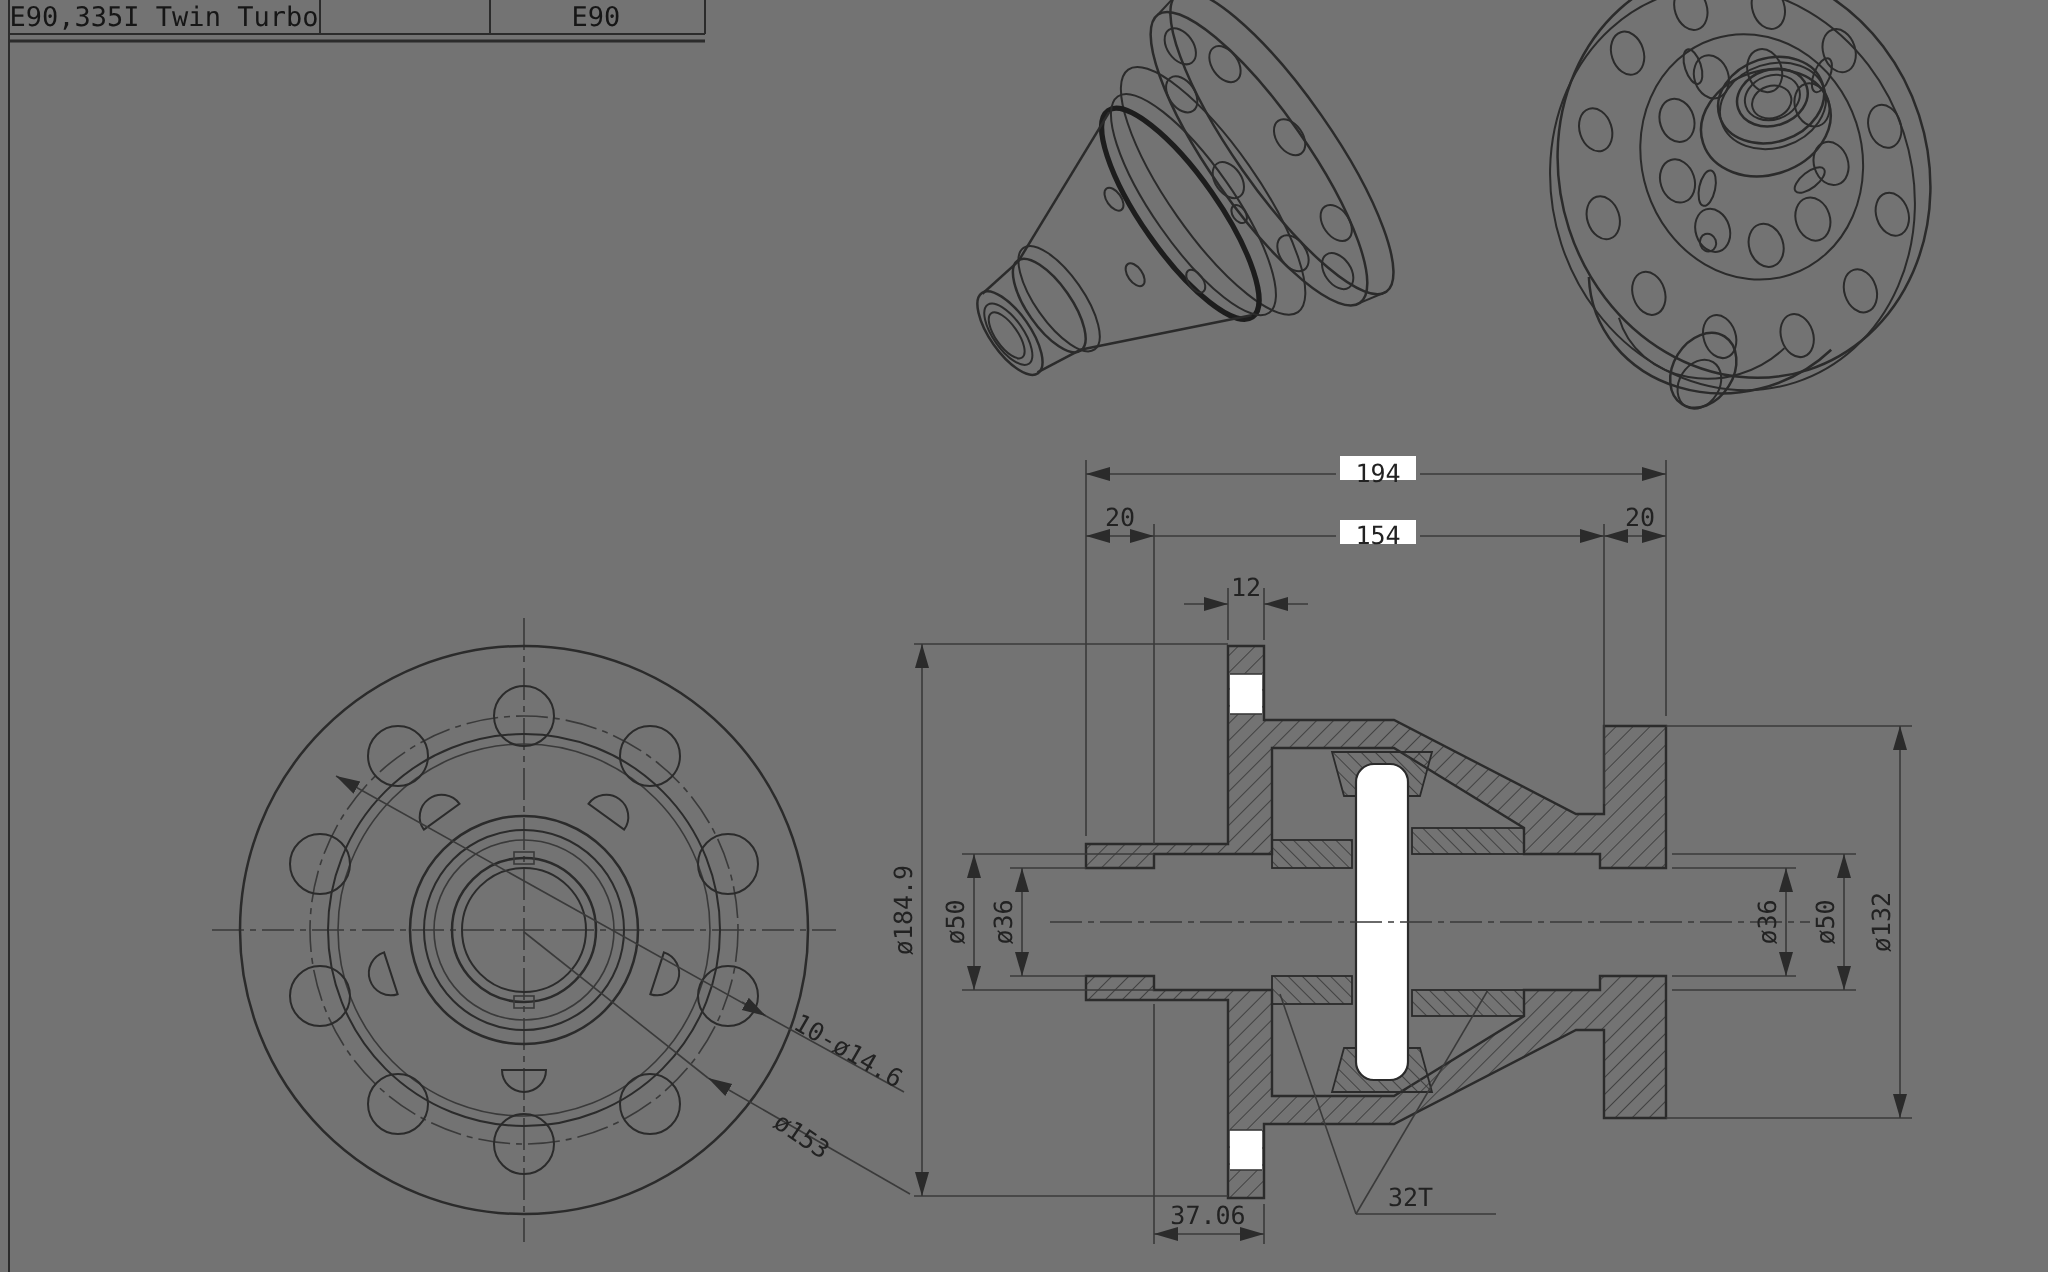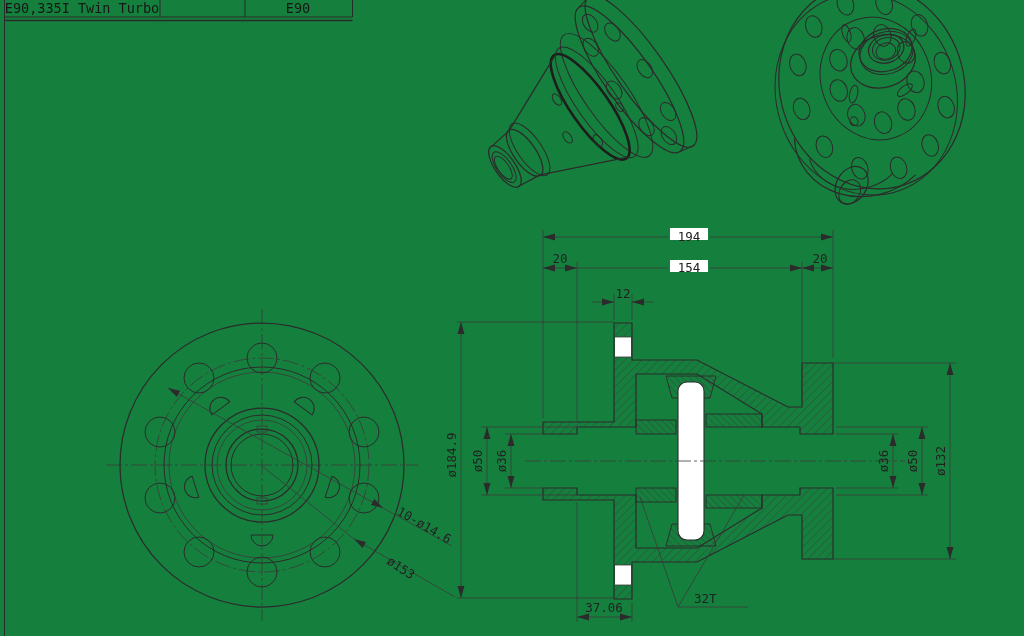--- a/index.html
+++ b/index.html
@@ -1,16 +1,16 @@
 <!DOCTYPE html>
 <html><head>
 <meta charset="utf-8">
 <style>
   html,body{margin:0;padding:0;background:#fff;}
-  .stage{position:relative;width:1024px;height:636px;background:#15803d;overflow:hidden;}
+  .stage{position:relative;width:1024px;height:636px;background:#737373;overflow:hidden;}
   svg{display:block;}
   .ol{stroke:#2b2b2b;stroke-width:1.25;fill:none;}
   .med{stroke:#2b2b2b;stroke-width:1;fill:none;}
   .thin{stroke:#3a3a3a;stroke-width:0.8;fill:none;}
   .dim{stroke:#3a3a3a;stroke-width:0.8;fill:none;}
   .cl{stroke:#3a3a3a;stroke-width:0.8;fill:none;stroke-dasharray:16 3 3 3;}
   .dim-text{font:12.5px "DejaVu Sans Mono","Liberation Mono",monospace;fill:#222;}
   .table-text{font:13.5px "DejaVu Sans Mono","Liberation Mono",monospace;fill:#161616;}
   .arr{fill:#2b2b2b;}
 </style>

